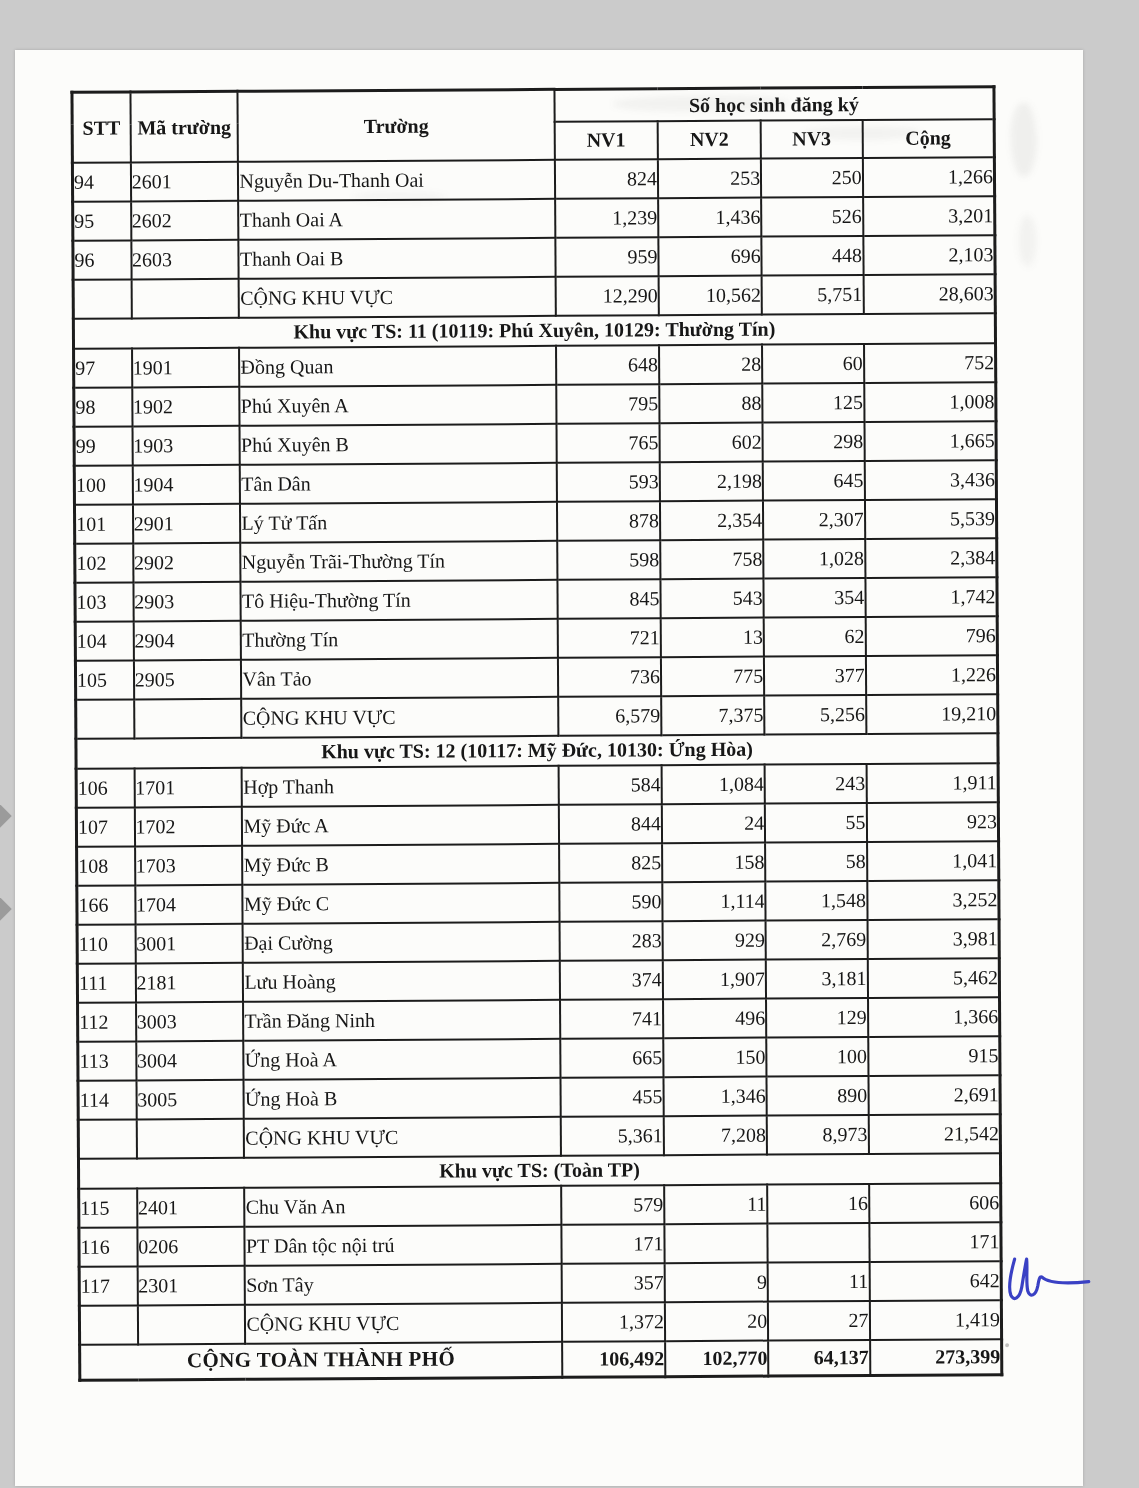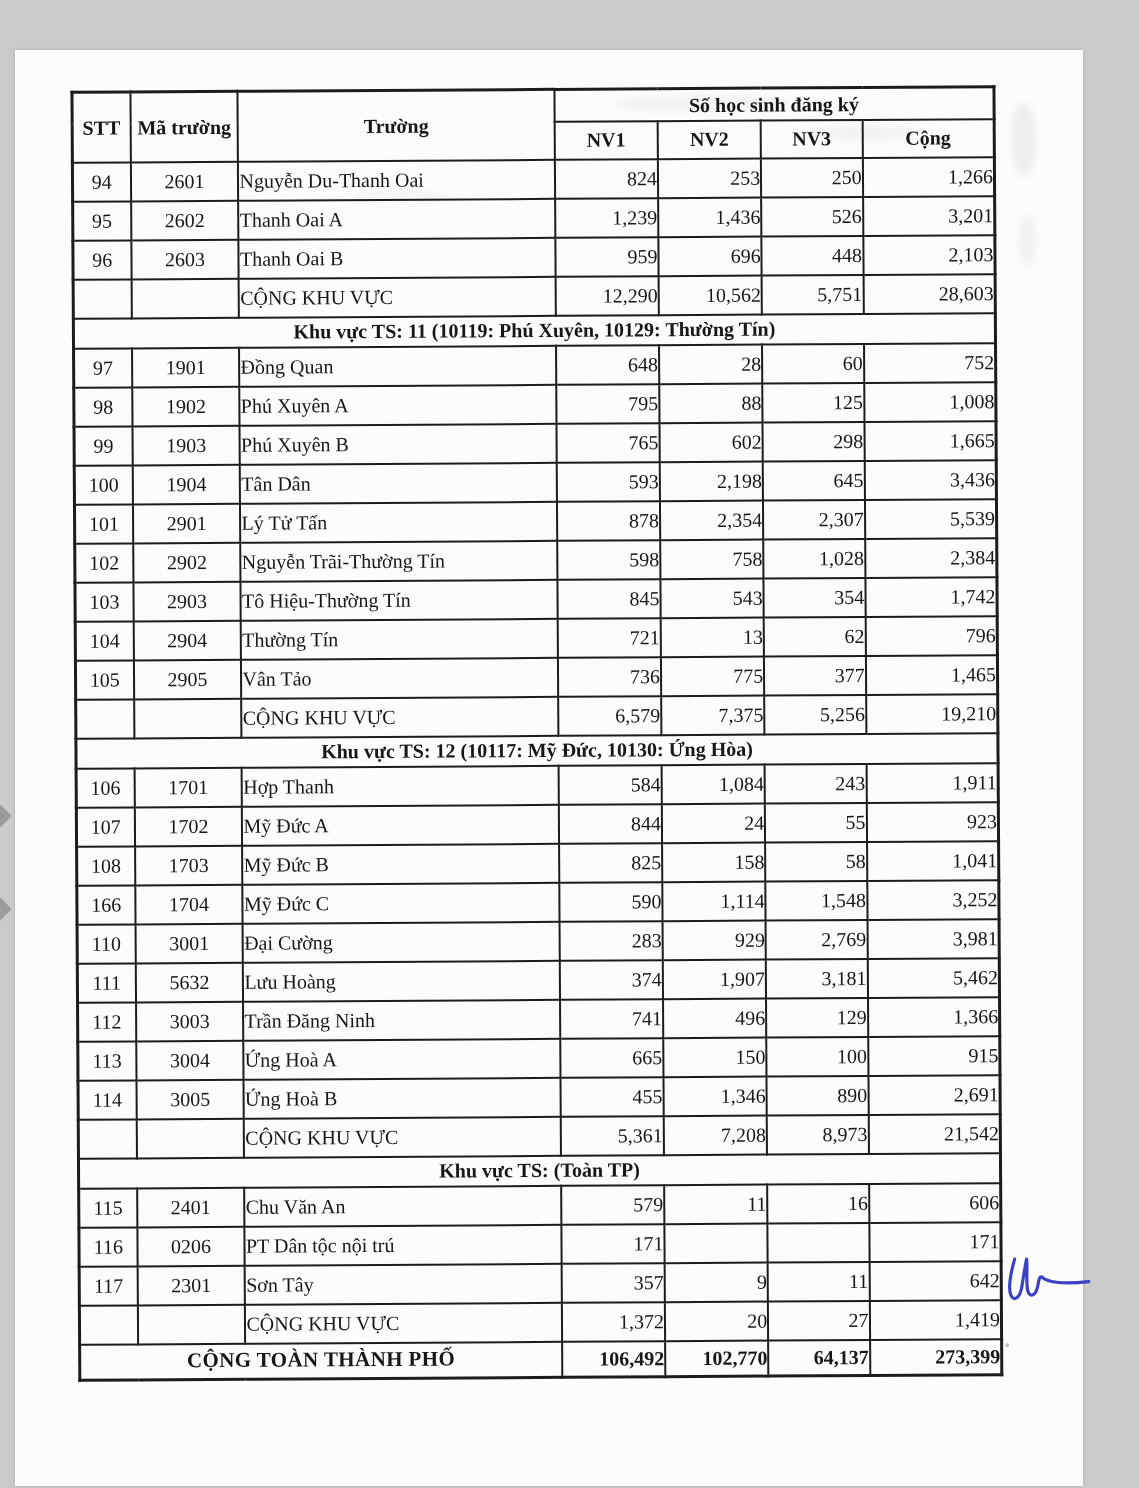--- a/index.html
+++ b/index.html
@@ -13,21 +13,21 @@
   table.reg{position:absolute;left:59px;top:38px;width:925px;border-collapse:collapse;
             border:3px solid #1c1c1c;color:#171717;table-layout:fixed;}
   .reg th,.reg td{border:2px solid #1c1c1c;padding:0;vertical-align:middle;
                   font-size:20px;line-height:1.12;overflow:hidden;white-space:nowrap;}
   .reg thead th{font-weight:bold;text-align:center;}
   .reg thead tr.gr{height:32px;}
   .reg thead tr.sub{height:38px;}
 
   .data-row{height:39px;}
   .subtotal-row{height:39px;}
-  .c{text-align:center;}
+  .c{}
   .name{text-align:left;padding-left:9px;}
   .num{text-align:right;padding-right:6px;}
   .section-row td{font-weight:bold;text-align:center;height:28px;font-size:20px;}
   .grand-row td{font-weight:bold;height:33px;}
   .grand-row .g-label{text-align:center;font-size:21px;letter-spacing:.4px;}
 
   .signature{position:absolute;left:984px;top:1204px;width:96px;height:64px;}
   .dot{position:absolute;left:986px;top:1296px;width:4px;height:4px;
        background:rgba(80,80,80,0.35);border-radius:50%;}
 
@@ -195,21 +195,21 @@
               <td class="num">62</td>
               <td class="num">796</td>
             </tr>
             <tr class="data-row">
               <td class="c">105</td>
               <td class="c">2905</td>
               <td class="name">Vân Tảo</td>
               <td class="num">736</td>
               <td class="num">775</td>
               <td class="num">377</td>
-              <td class="num">1,465</td>
+              <td class="num">1,226</td>
             </tr>
             <tr class="subtotal-row">
               <td class="c"></td>
               <td class="c"></td>
               <td class="name">CỘNG KHU VỰC</td>
               <td class="num">6,579</td>
               <td class="num">7,375</td>
               <td class="num">5,256</td>
               <td class="num">19,210</td>
             </tr>
@@ -256,21 +256,21 @@
               <td class="c">110</td>
               <td class="c">3001</td>
               <td class="name">Đại Cường</td>
               <td class="num">283</td>
               <td class="num">929</td>
               <td class="num">2,769</td>
               <td class="num">3,981</td>
             </tr>
             <tr class="data-row">
               <td class="c">111</td>
-              <td class="c">5632</td>
+              <td class="c">2181</td>
               <td class="name">Lưu Hoàng</td>
               <td class="num">374</td>
               <td class="num">1,907</td>
               <td class="num">3,181</td>
               <td class="num">5,462</td>
             </tr>
             <tr class="data-row">
               <td class="c">112</td>
               <td class="c">3003</td>
               <td class="name">Trần Đăng Ninh</td>

